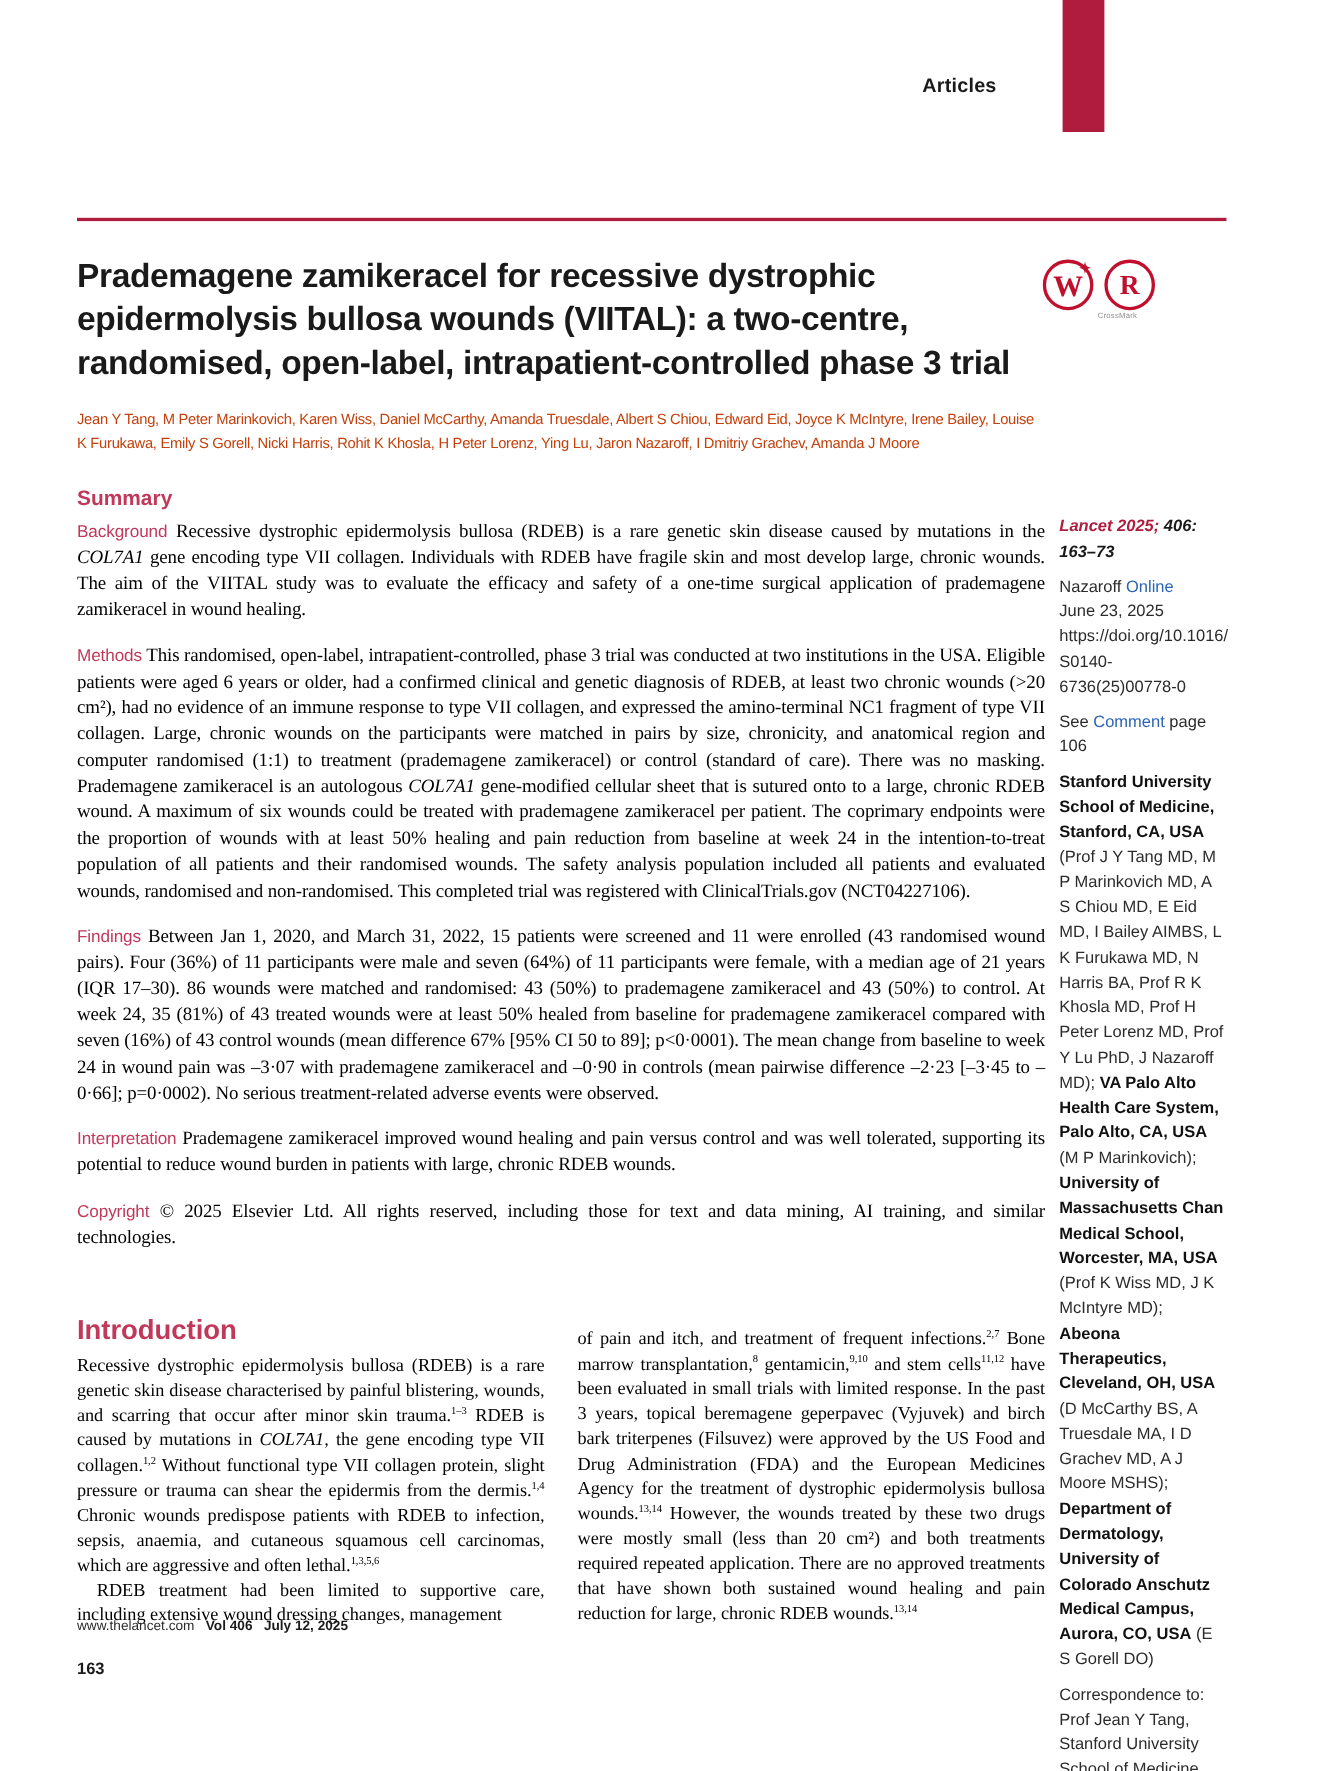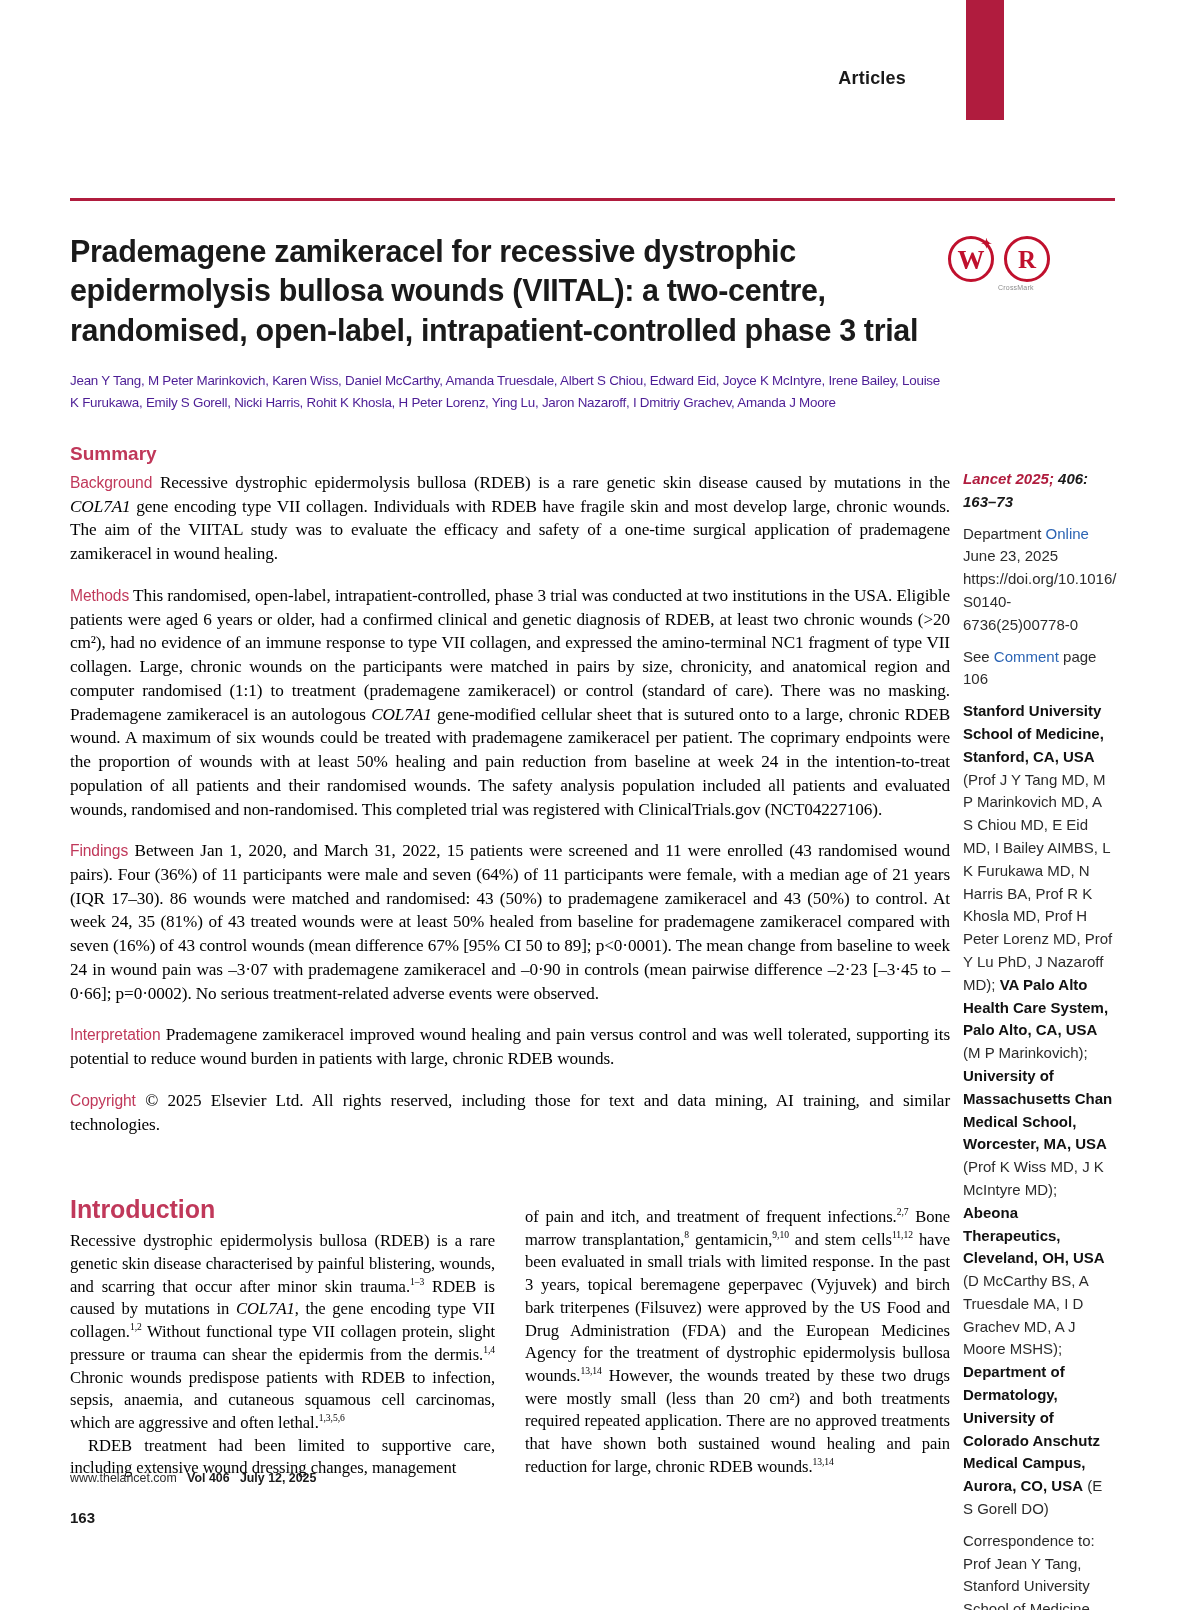--- a/index.html
+++ b/index.html
@@ -65,21 +65,21 @@
     line-height: 1.29;
     letter-spacing: -0.35px;
     color: #1a1a1a;
     margin: 0;
   }
   .authors {
     margin-top: 20px;
     font-family: "Liberation Sans", sans-serif;
     font-size: 13.4px;
     line-height: 1.65;
-    color: #4c1d95;
+    color: #c2410c;
     letter-spacing: -0.25px;
   }
 
   
   .logo-area {
     position: absolute;
     top: 236px;
     left: 948px;
     width: 110px;
     height: 70px;
@@ -257,21 +257,21 @@
     <p><span class="lead">Interpretation</span> <span>Prademagene zamikeracel improved wound healing and pain versus control and was well tolerated, supporting its potential to reduce wound burden in patients with large, chronic RDEB wounds.</span></p>
 
 
     <p><span class="lead">Copyright</span> <span>© 2025 Elsevier Ltd. All rights reserved, including those for text and data mining, AI training, and similar technologies.</span></p>
   </div>
 
   <div class="rail">
     <div class="cite"><span class="mag">Lancet 2025;</span><span> 406: 163–73</span></div>
 
     <div class="blk">
-      <span>Department </span><span class="lnk">Online</span><br>
+      <span>Nazaroff </span><span class="lnk">Online</span><br>
       <span>June 23, 2025</span><br>
       <span>https://doi.org/10.1016/</span><br>
       <span>S0140-6736(25)00778-0</span>
     </div>
 
     <div class="blk">
       <span>See </span><span class="lnk">Comment</span><span> page 106</span>
     </div>
 
     <div class="blk">

